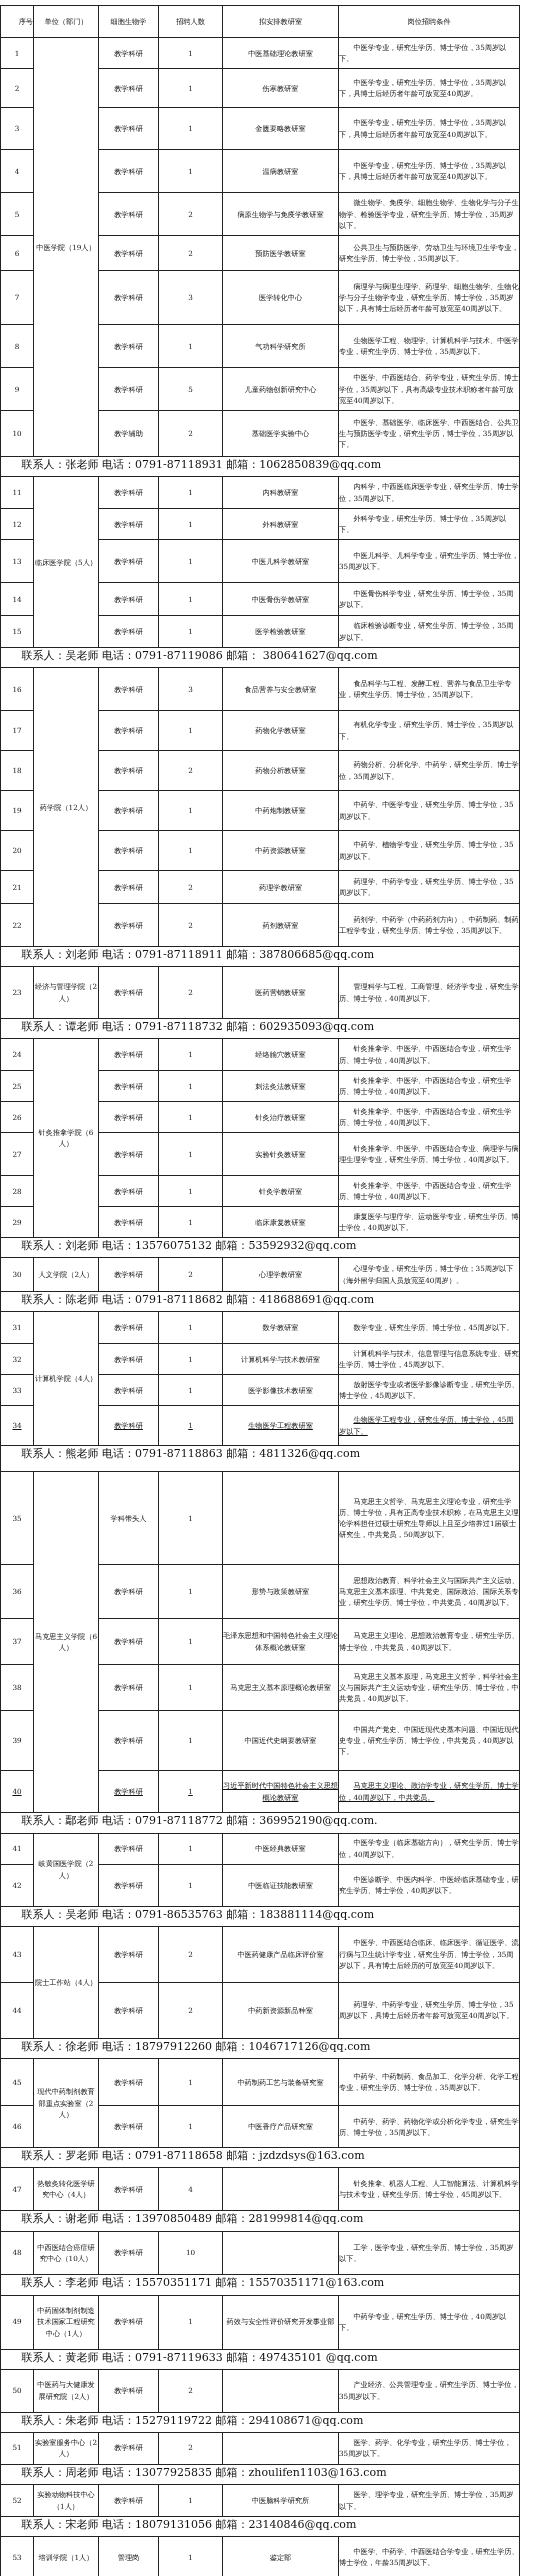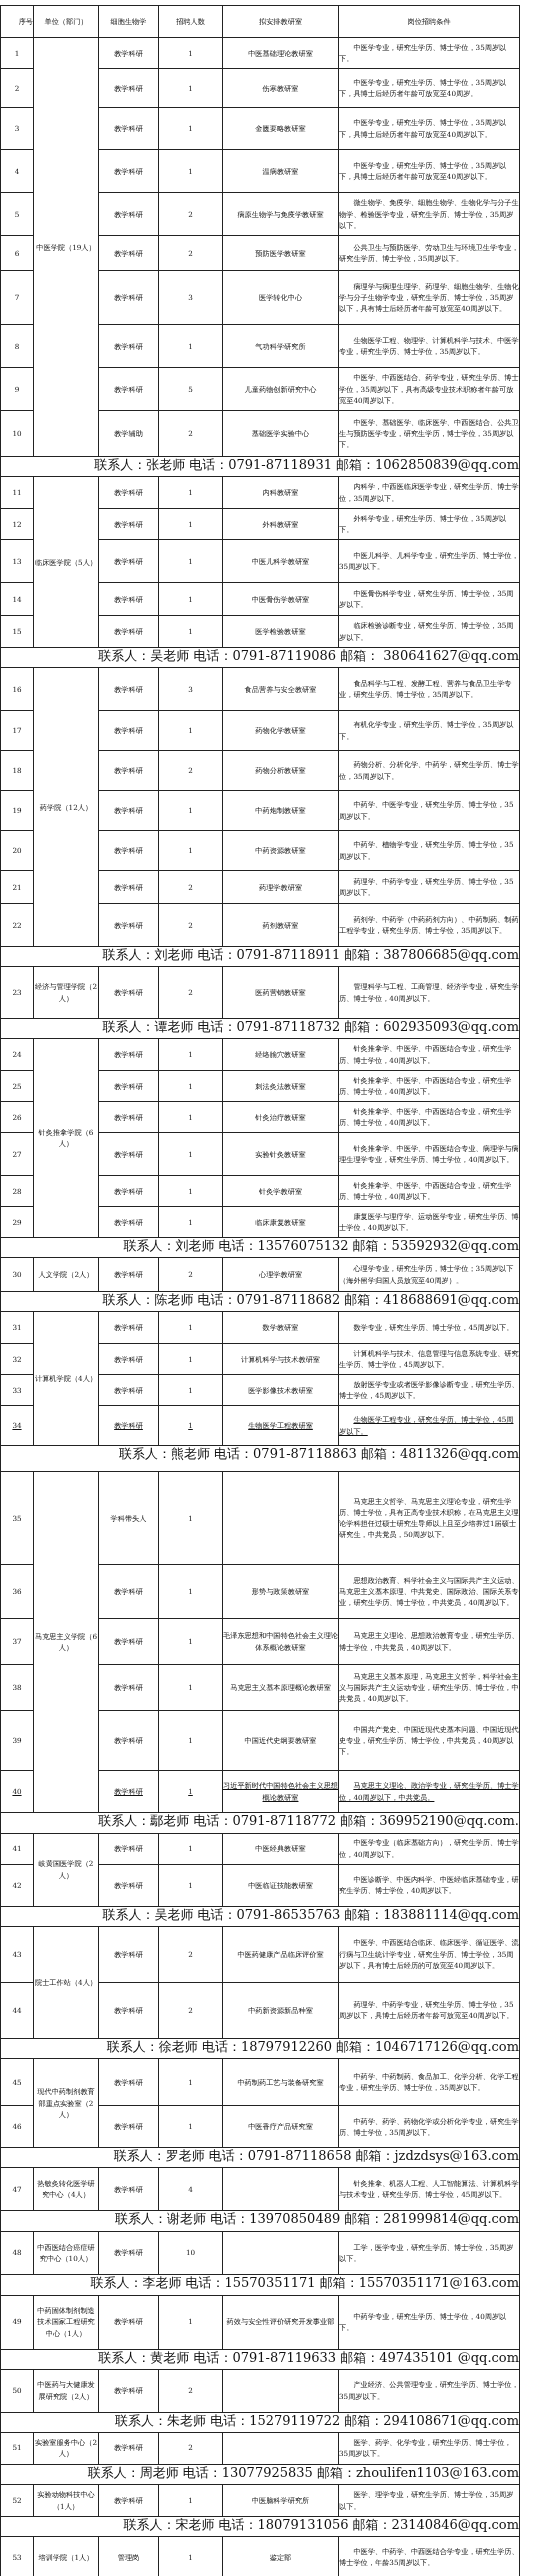--- a/index.html
+++ b/index.html
@@ -13,21 +13,21 @@
   col.c4 { width: 64px; } col.c5 { width: 116px; } col.c6 { width: 181px; }
   .hdr th { height: 31px; text-align: center; }
   .hdr .seq { text-align: right; padding-right: 0; }
   td.seq { text-align: center; font-size: 7.2px; }
   td.unit { text-align: center; padding: 0 3.1px; }
   td.post { text-align: center; }
   td.num { text-align: center; }
   td.room { text-align: center; padding: 0 3.1px; }
   td.cond { text-align: left; padding: 2.1px 4.1px 2.1px 4.1px; vertical-align: top; }
   td.cond span { display: block; text-indent: 2em; }
-  tr.contact td { text-align: right; padding: 2.1px 0 0 20.6px; vertical-align: top; font-size: 13px; }
+  tr.contact td { text-align: left; padding: 2.1px 0 0 20.6px; vertical-align: top; font-size: 11px; }
   tr.contact td span { display: block; }
   .thick-top td { border-top: 1px solid #111; }
 </style>
 </head>
 <body>
 
 <div class="sheet">
   <table class="grid">
     <colgroup>
       <col class="c1">

